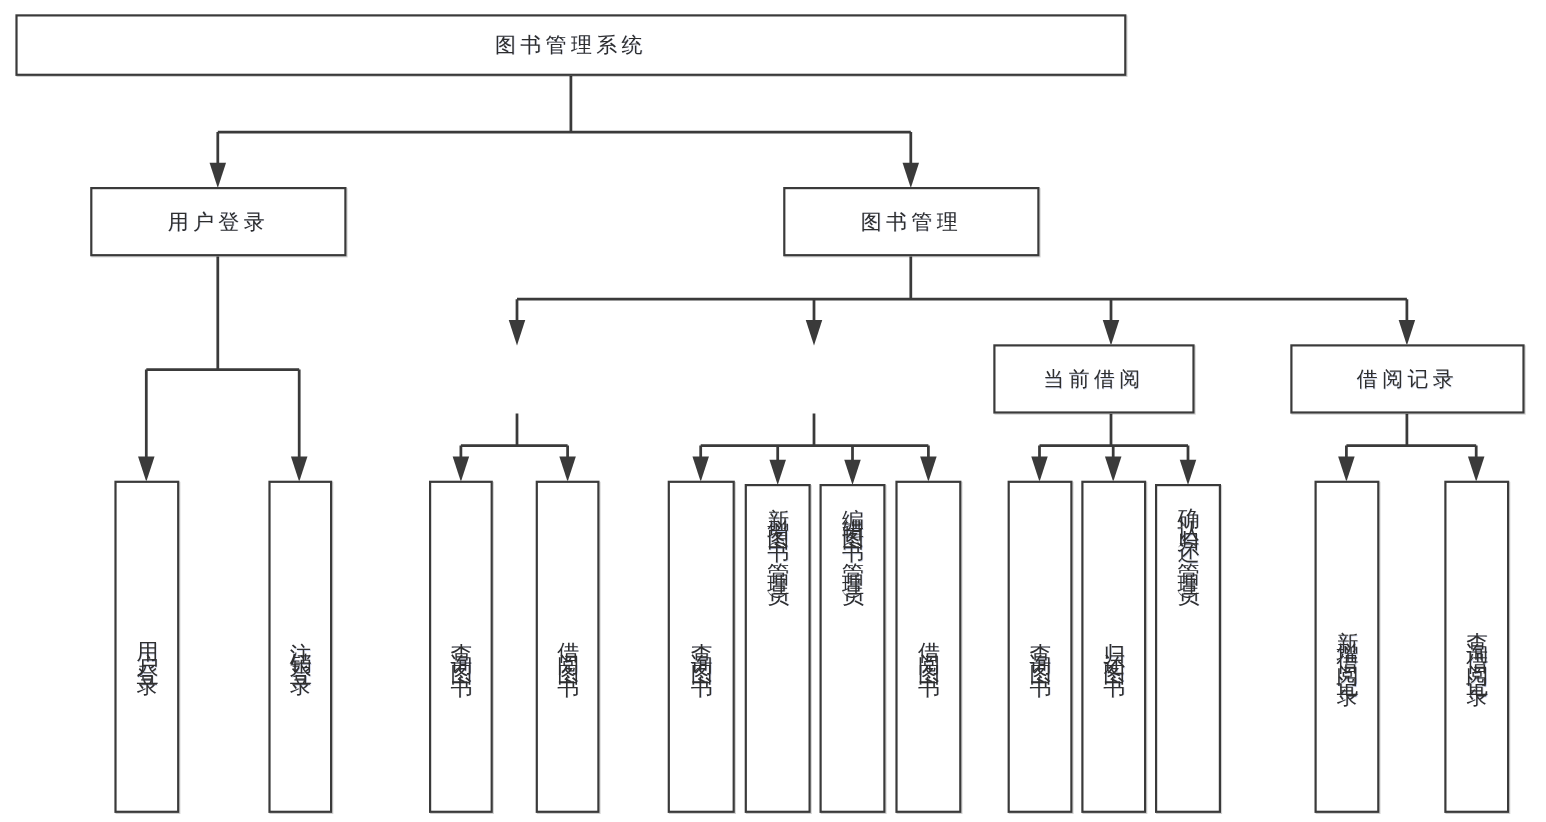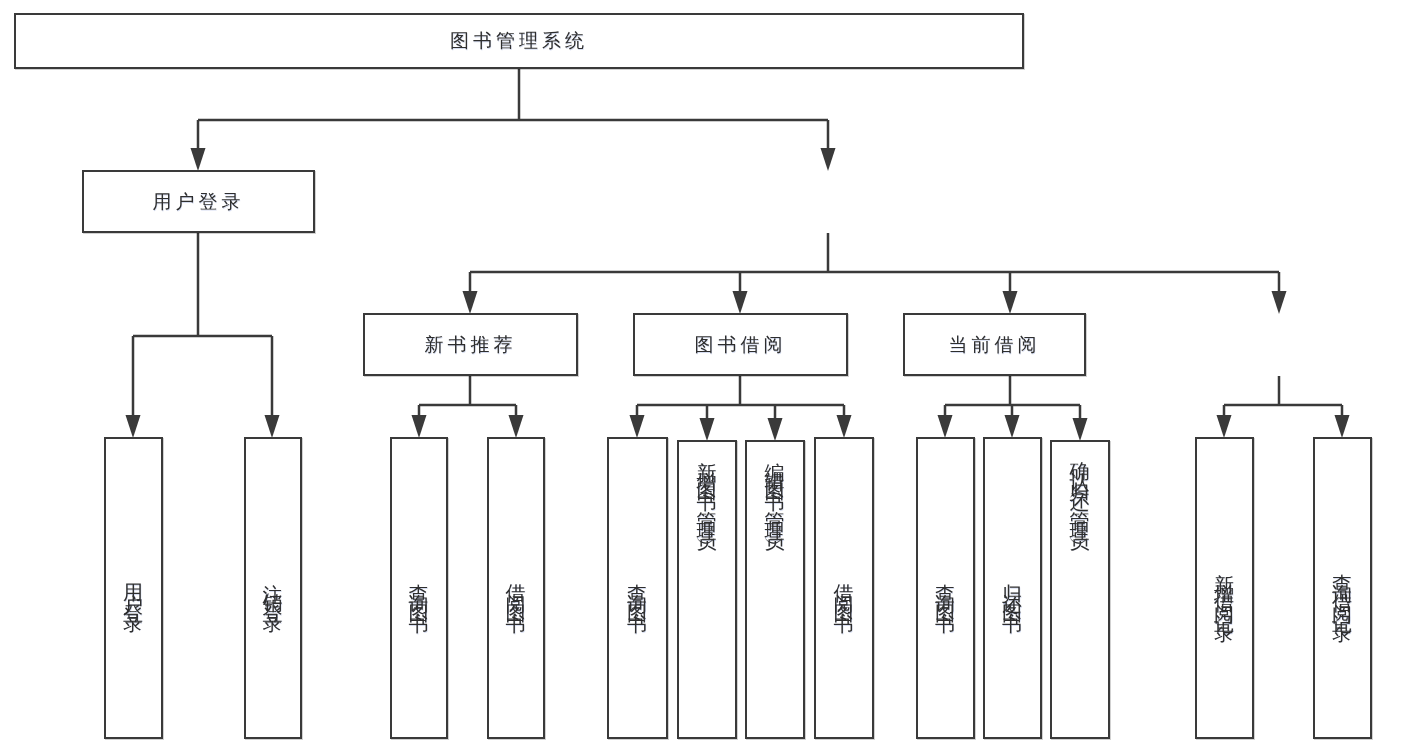--- a/index.html
+++ b/index.html
@@ -94,29 +94,29 @@
     </g>
   </svg>
 
   <div class="node h-node" style="left:14px;top:13px;width:1010px;height:56px">
     <span>图书管理系统</span>
   </div>
 
   <div class="node h-node" style="left:82px;top:170px;width:233px;height:63px">
     <span>用户登录</span>
   </div>
+  <div class="node h-node" style="left:712px;top:170px;width:233px;height:63px">
+    <span>图书管理</span>
+  </div>
 
-  <div class="node h-node" style="left:363px;top:313px;width:215px;height:63px">
-    <span>新书推荐</span>
-  </div>
-  <div class="node h-node" style="left:633px;top:313px;width:215px;height:63px">
-    <span>图书借阅</span>
-  </div>
   <div class="node h-node" style="left:903px;top:313px;width:183px;height:63px">
     <span>当前借阅</span>
+  </div>
+  <div class="node h-node" style="left:1173px;top:313px;width:213px;height:63px">
+    <span>借阅记录</span>
   </div>
 
   <div class="node v-node" style="left:104px;top:437px;width:59px;height:302px">
     <span>用户登录</span>
   </div>
   <div class="node v-node" style="left:244px;top:437px;width:58px;height:302px">
     <span>注销登录</span>
   </div>
 
   <div class="node v-node" style="left:390px;top:437px;width:58px;height:302px">

